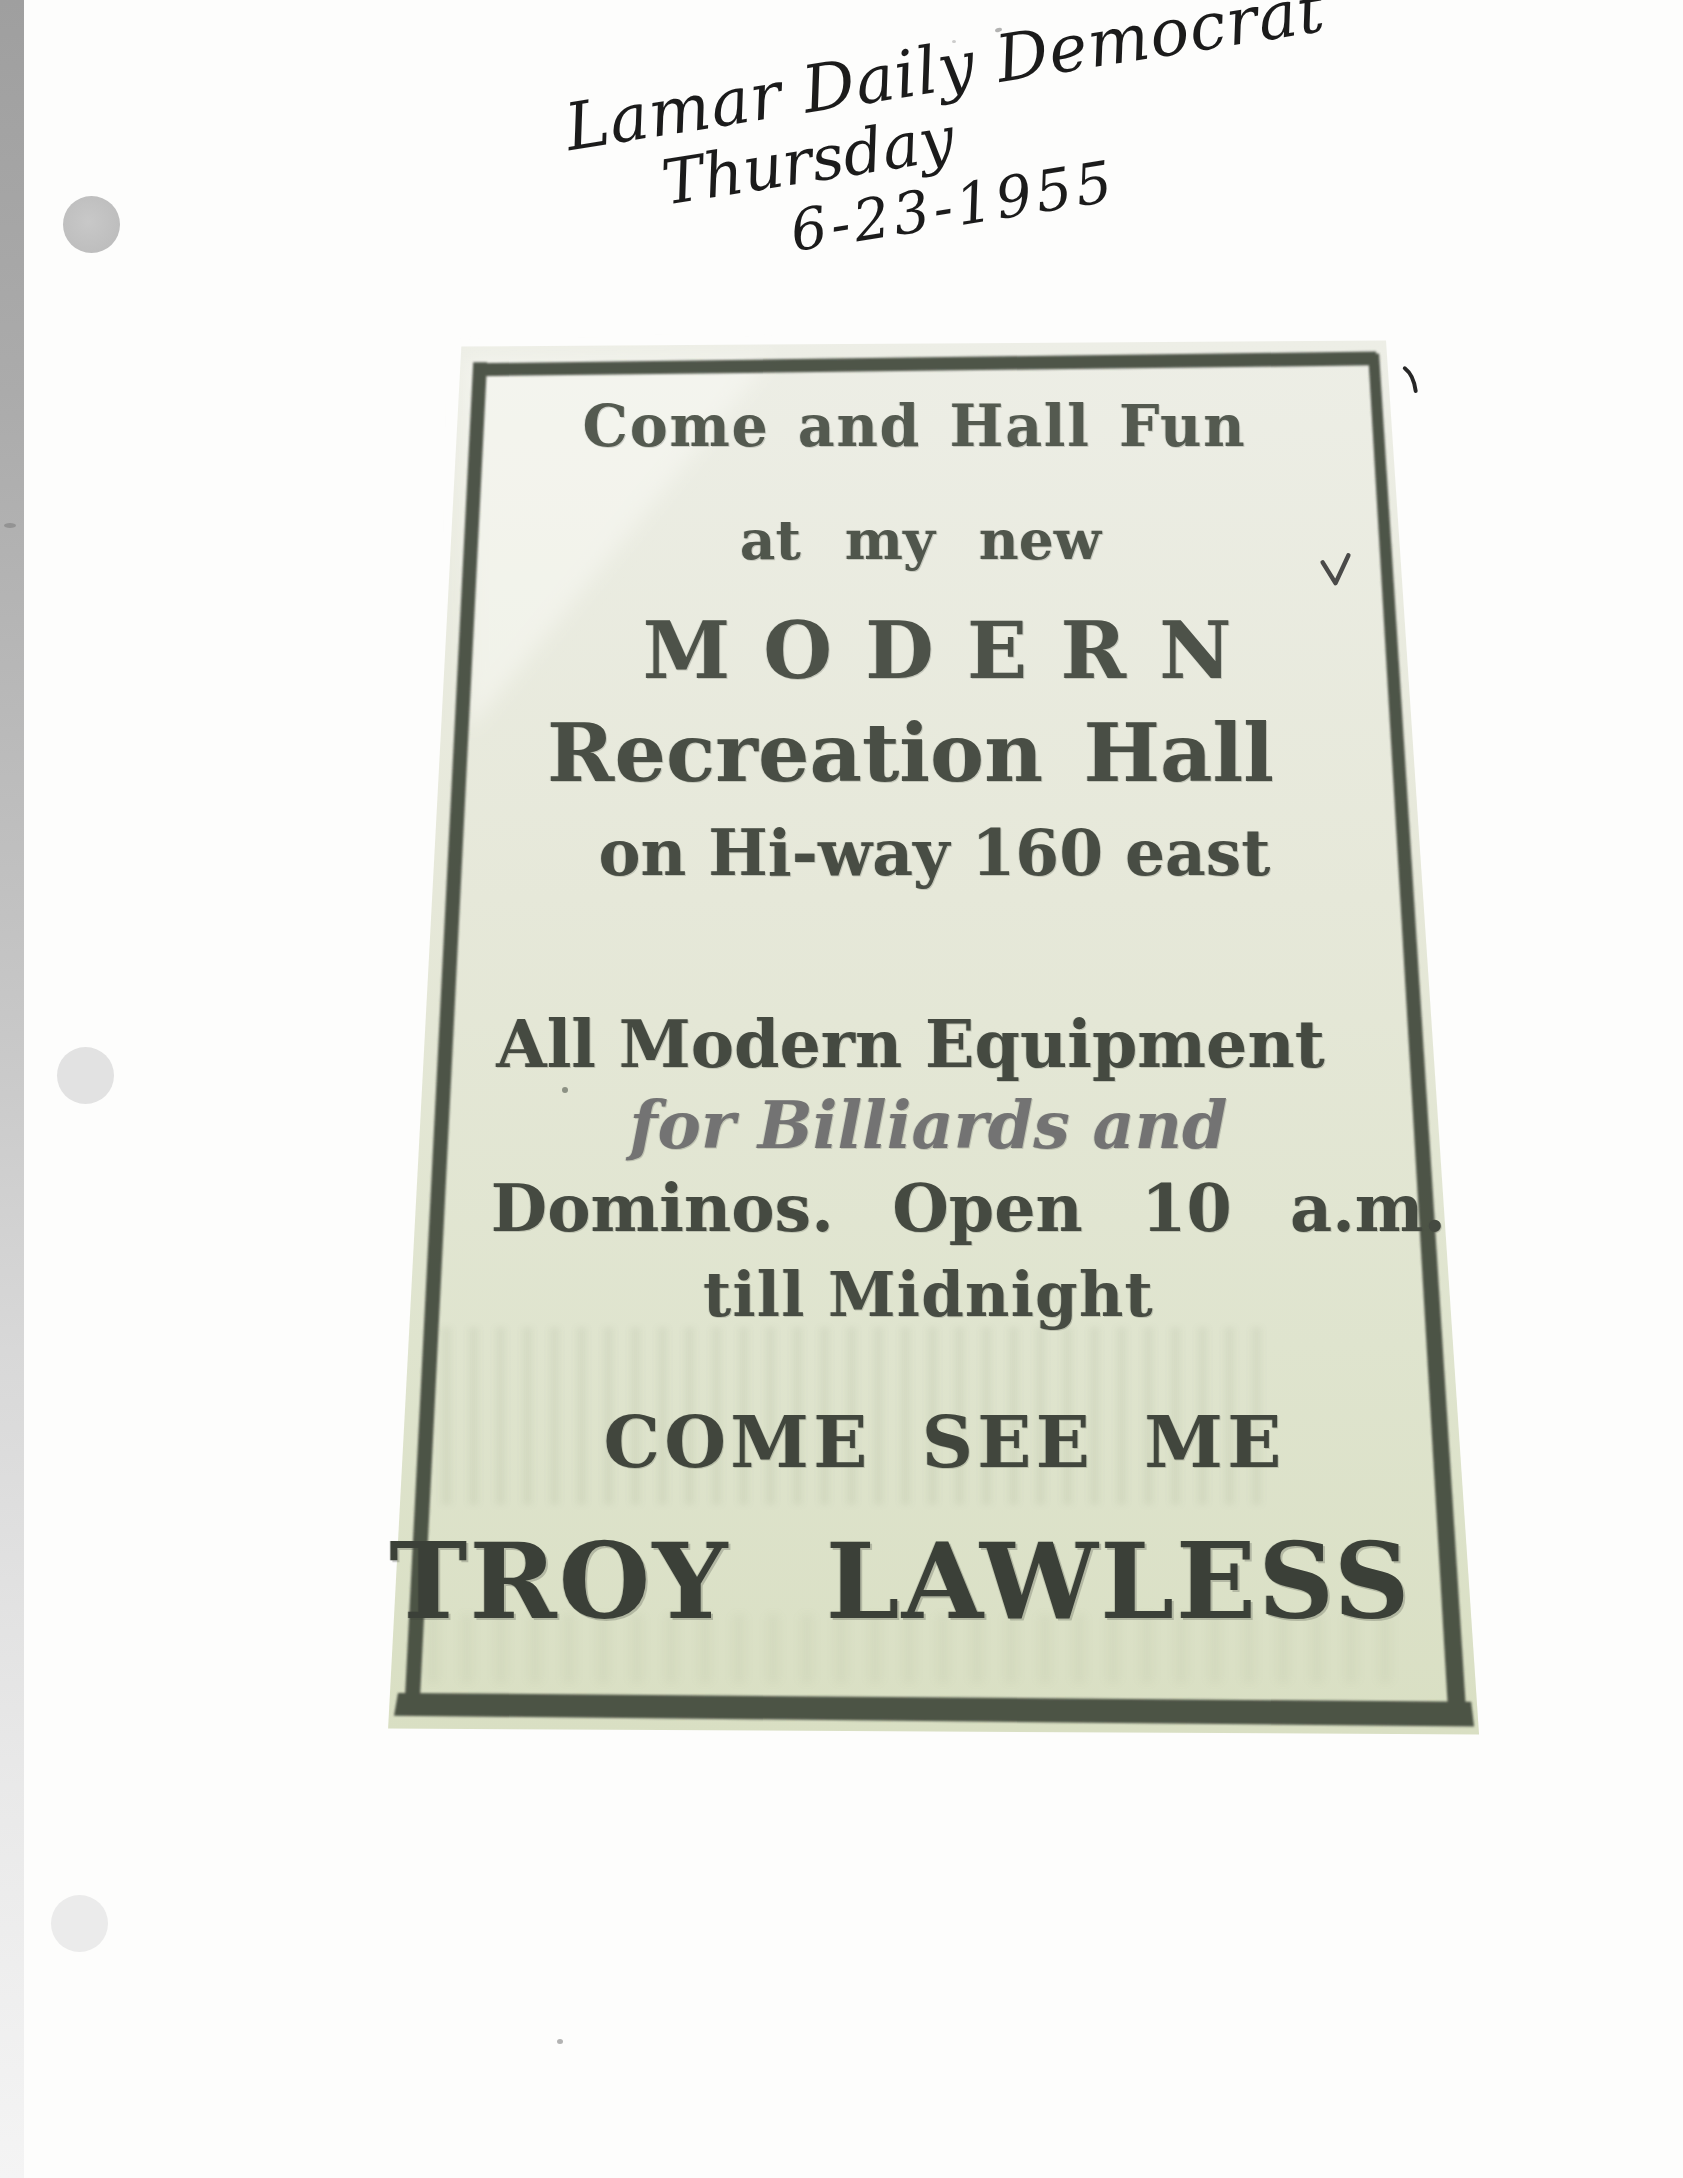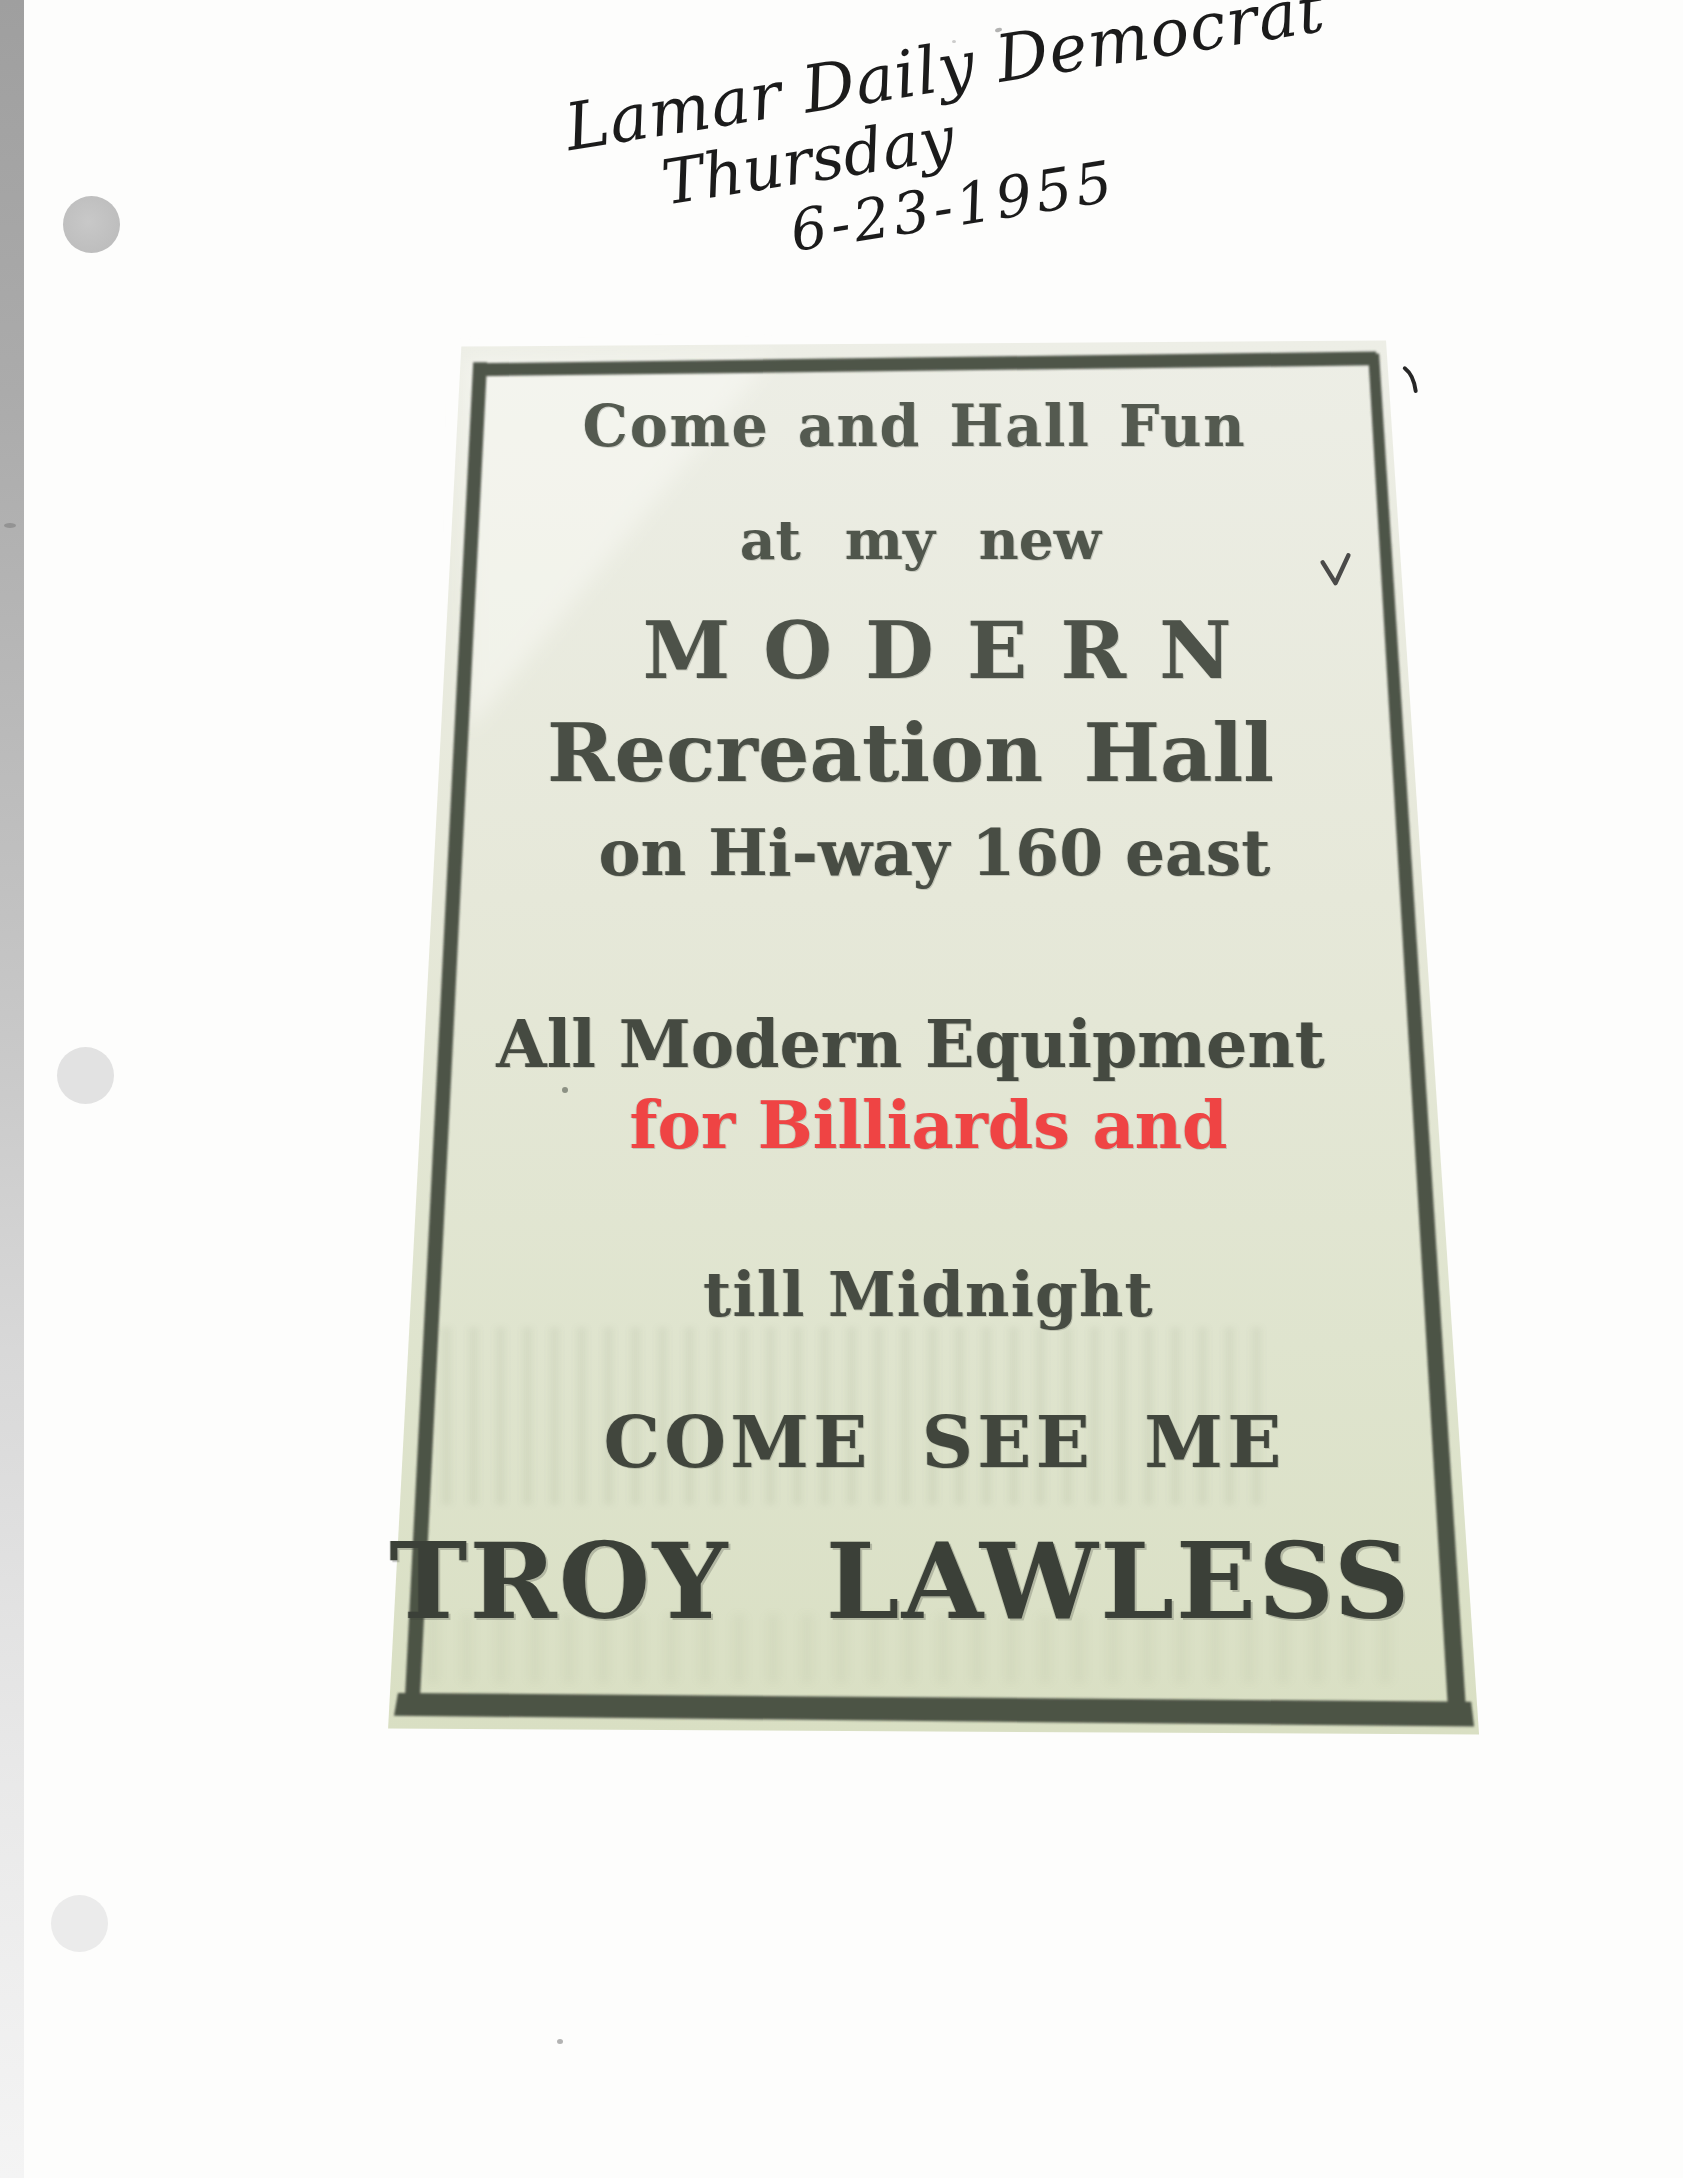--- a/index.html
+++ b/index.html
@@ -52,21 +52,21 @@
     white-space:nowrap;
     text-shadow:1px 1px 0 rgba(74,79,70,0.22), -1px 0 0 rgba(74,79,70,0.12);
   }
   .l-tagline {top:392px;font-size:57px;color:#545a50;letter-spacing:.03em;word-spacing:.12em;transform:translateX(-6px);}
   .l-intro   {top:507px;font-size:55px;color:#50564c;word-spacing:.45em;}
   .l-title1  {top:604px;font-size:79px;color:#4d5249;letter-spacing:.42em;padding-left:.42em;}
   .l-title2  {top:705px;font-size:81px;color:#494e45;word-spacing:.15em;transform:translateX(-10px);}
   .l-loc1    {top:816px;font-size:63px;color:#484d44;transform:translateX(14px);}
   .l-loc2    {top:889px;font-size:63px;color:#484d44;transform:translateX(12px);}
   .l-equip1  {top:1006px;font-size:65px;color:#454a41;transform:translateX(-10px);}
-  .l-equip2  {top:1087px;font-size:65px;color:#ef4444;transform:translateX(8px);}
+  .l-equip2  {top:1087px;font-size:65px;color:#737373;transform:translateX(8px);font-style:italic;}
   .l-equip3  {top:1170px;font-size:65px;color:#454a41;word-spacing:.55em;transform:translateX(48px);}
   .l-hours   {top:1259px;font-size:61px;color:#474c43;letter-spacing:.02em;transform:translateX(8px);}
   .l-cta     {top:1400px;font-size:71px;color:#41463d;letter-spacing:.06em;word-spacing:.3em;transform:translateX(24px);}
   .l-owner   {top:1519px;font-size:105px;color:#3b4038;letter-spacing:.02em;word-spacing:.55em;transform:translateX(-20px);
               text-shadow:2px 2px 0 rgba(59,64,56,0.25), -1px 0 0 rgba(59,64,56,0.15);}
 
   .speck{position:absolute;border-radius:50%;z-index:4;}
   .sp-1{left:995px;top:28px;width:7px;height:4px;background:rgba(40,40,40,.35);transform:rotate(-15deg);}
   .sp-2{left:952px;top:40px;width:4px;height:3px;background:rgba(60,60,60,.25);}
   .sp-3{left:562px;top:1087px;width:6px;height:6px;background:rgba(70,75,65,.55);}
@@ -124,20 +124,21 @@
   <div class="ghost"></div>
   <div class="ghost2"></div>
 
   <div class="adline l-tagline">Come and Hall Fun</div>
   <div class="adline l-intro">at my new</div>
   <div class="adline l-title1">MODERN</div>
   <div class="adline l-title2">Recreation Hall</div>
   <div class="adline l-loc1">on Hi-way 160 east</div>
   <div class="adline l-equip1">All Modern Equipment</div>
   <div class="adline l-equip2">for Billiards and</div>
+  <div class="adline l-equip3">Dominos. Open 10 a.m.</div>
   <div class="adline l-hours">till Midnight</div>
   <div class="adline l-cta">COME SEE ME</div>
   <div class="adline l-owner">TROY LAWLESS</div>
 
   <div class="speck sp-1"></div>
   <div class="speck sp-2"></div>
   <div class="speck sp-3"></div>
   <div class="speck sp-4"></div>
   <div class="speck sp-5"></div>
 

